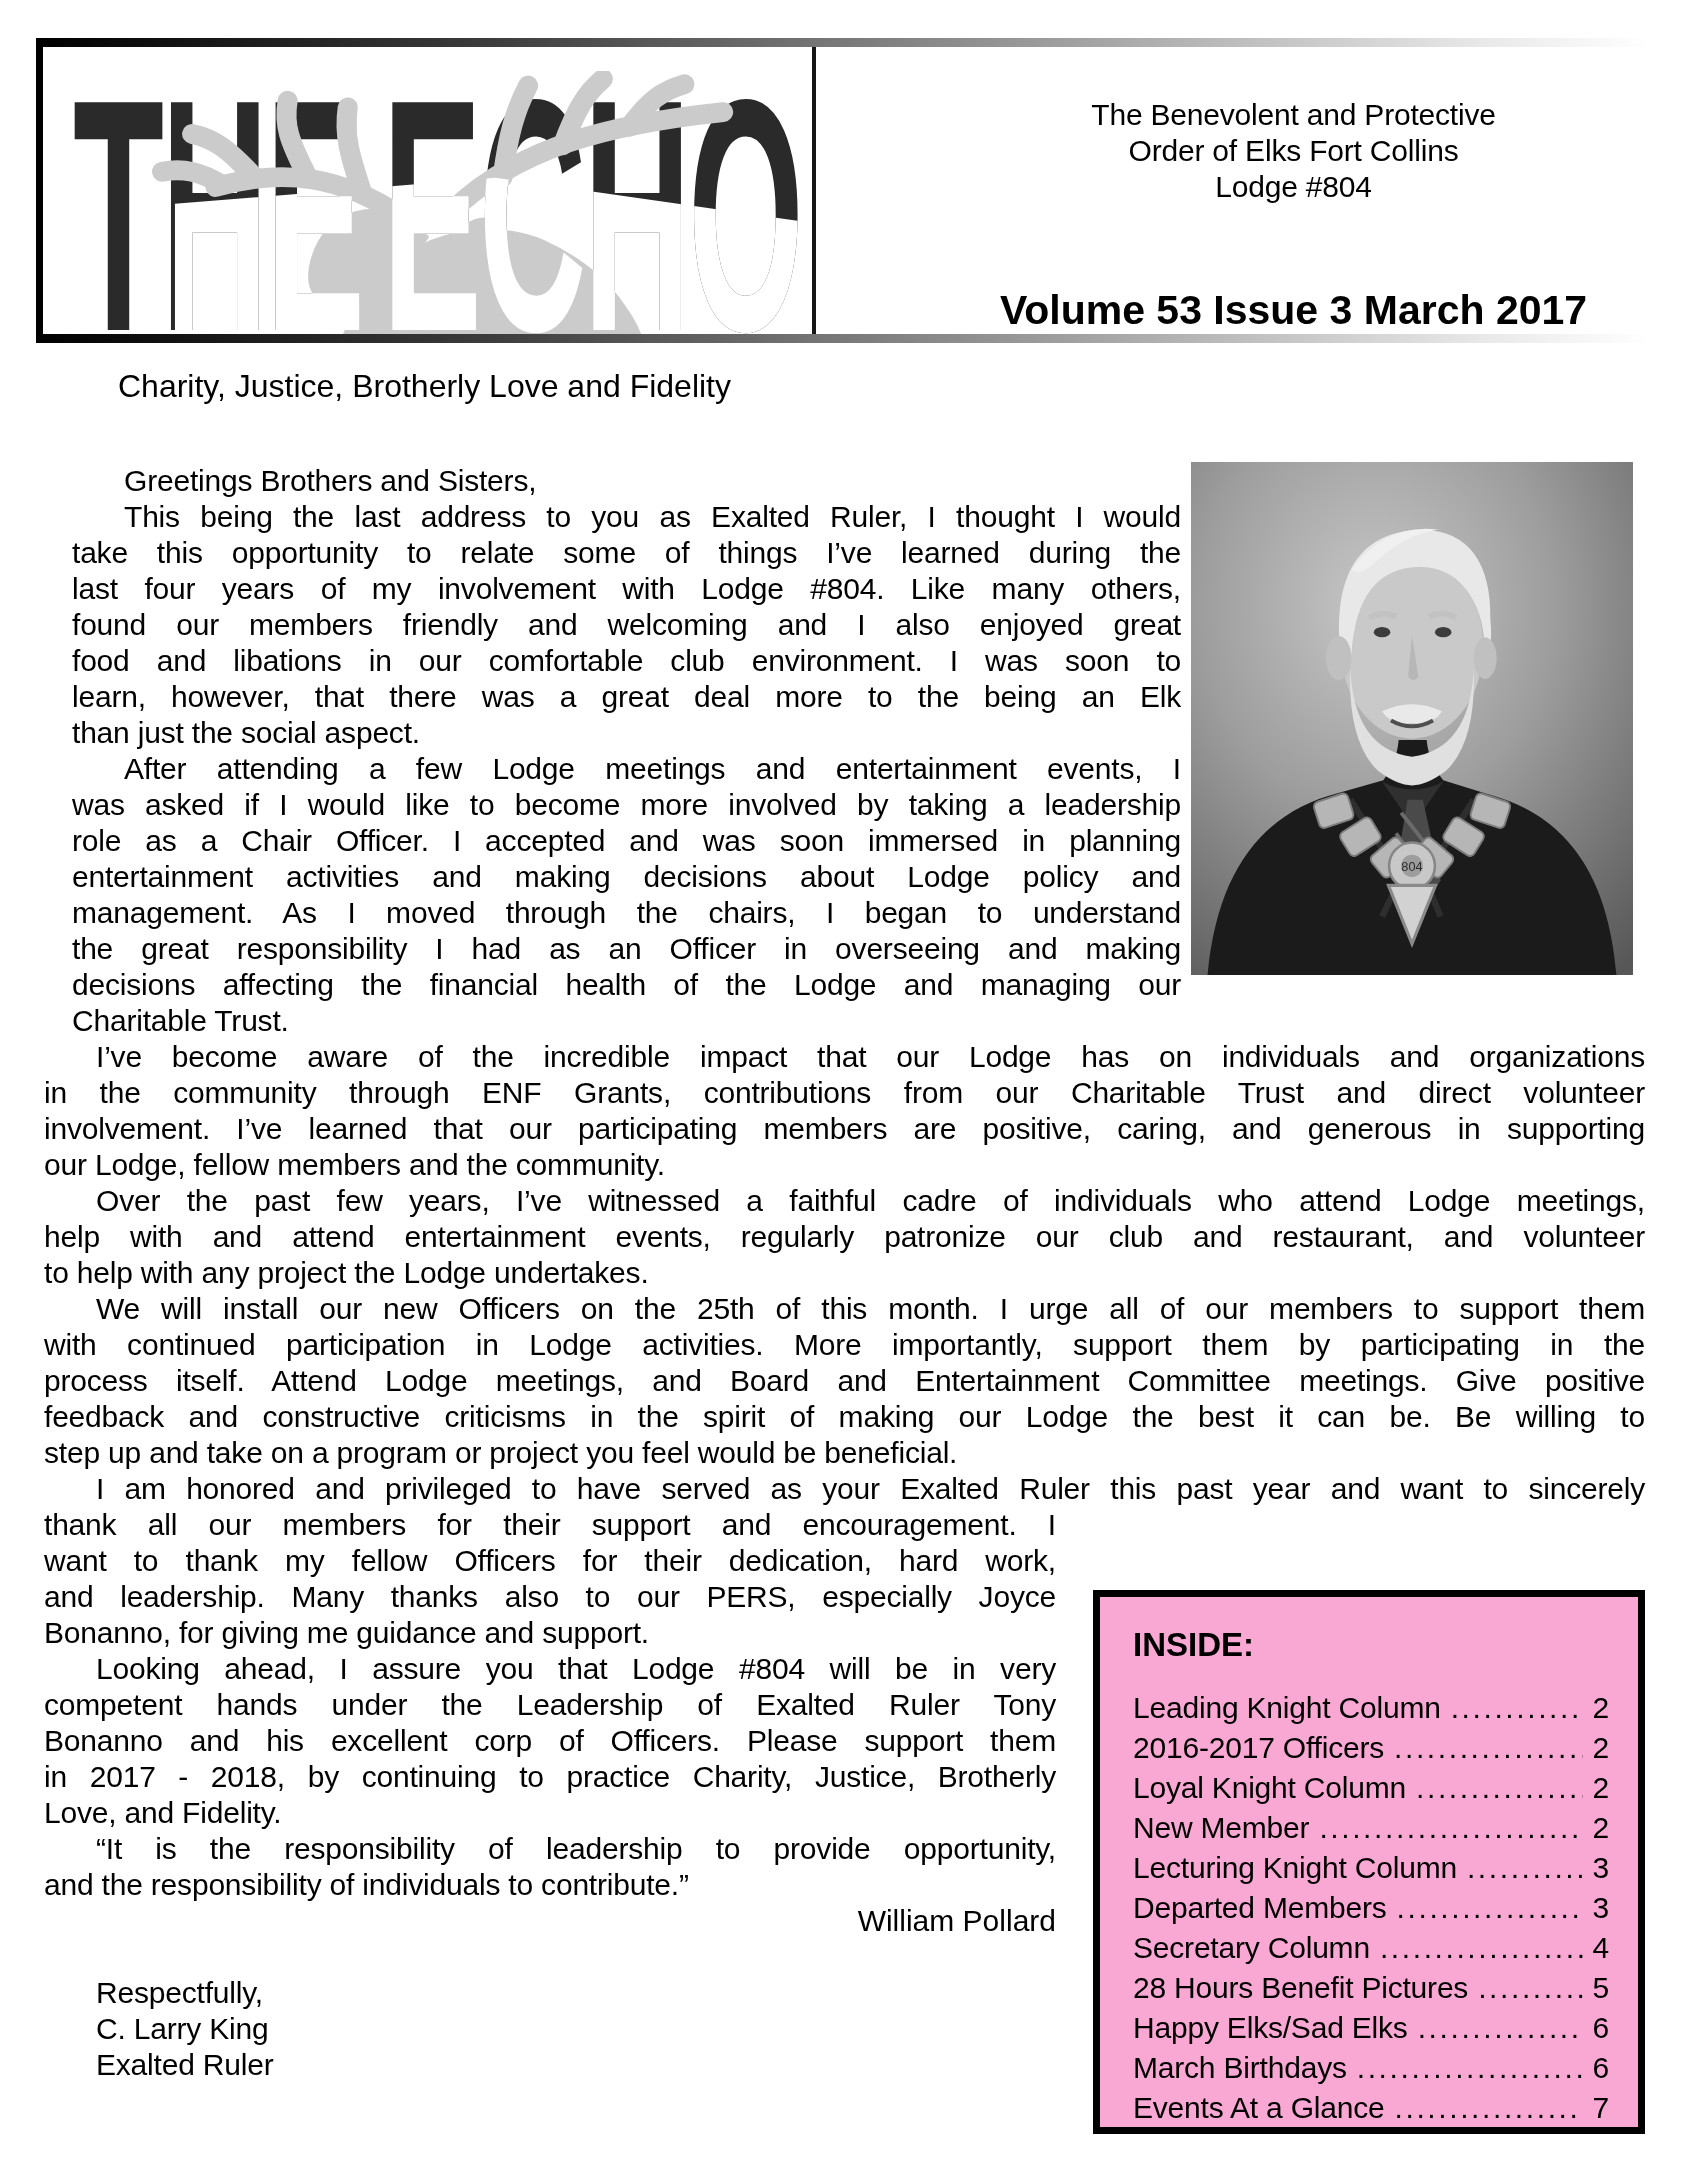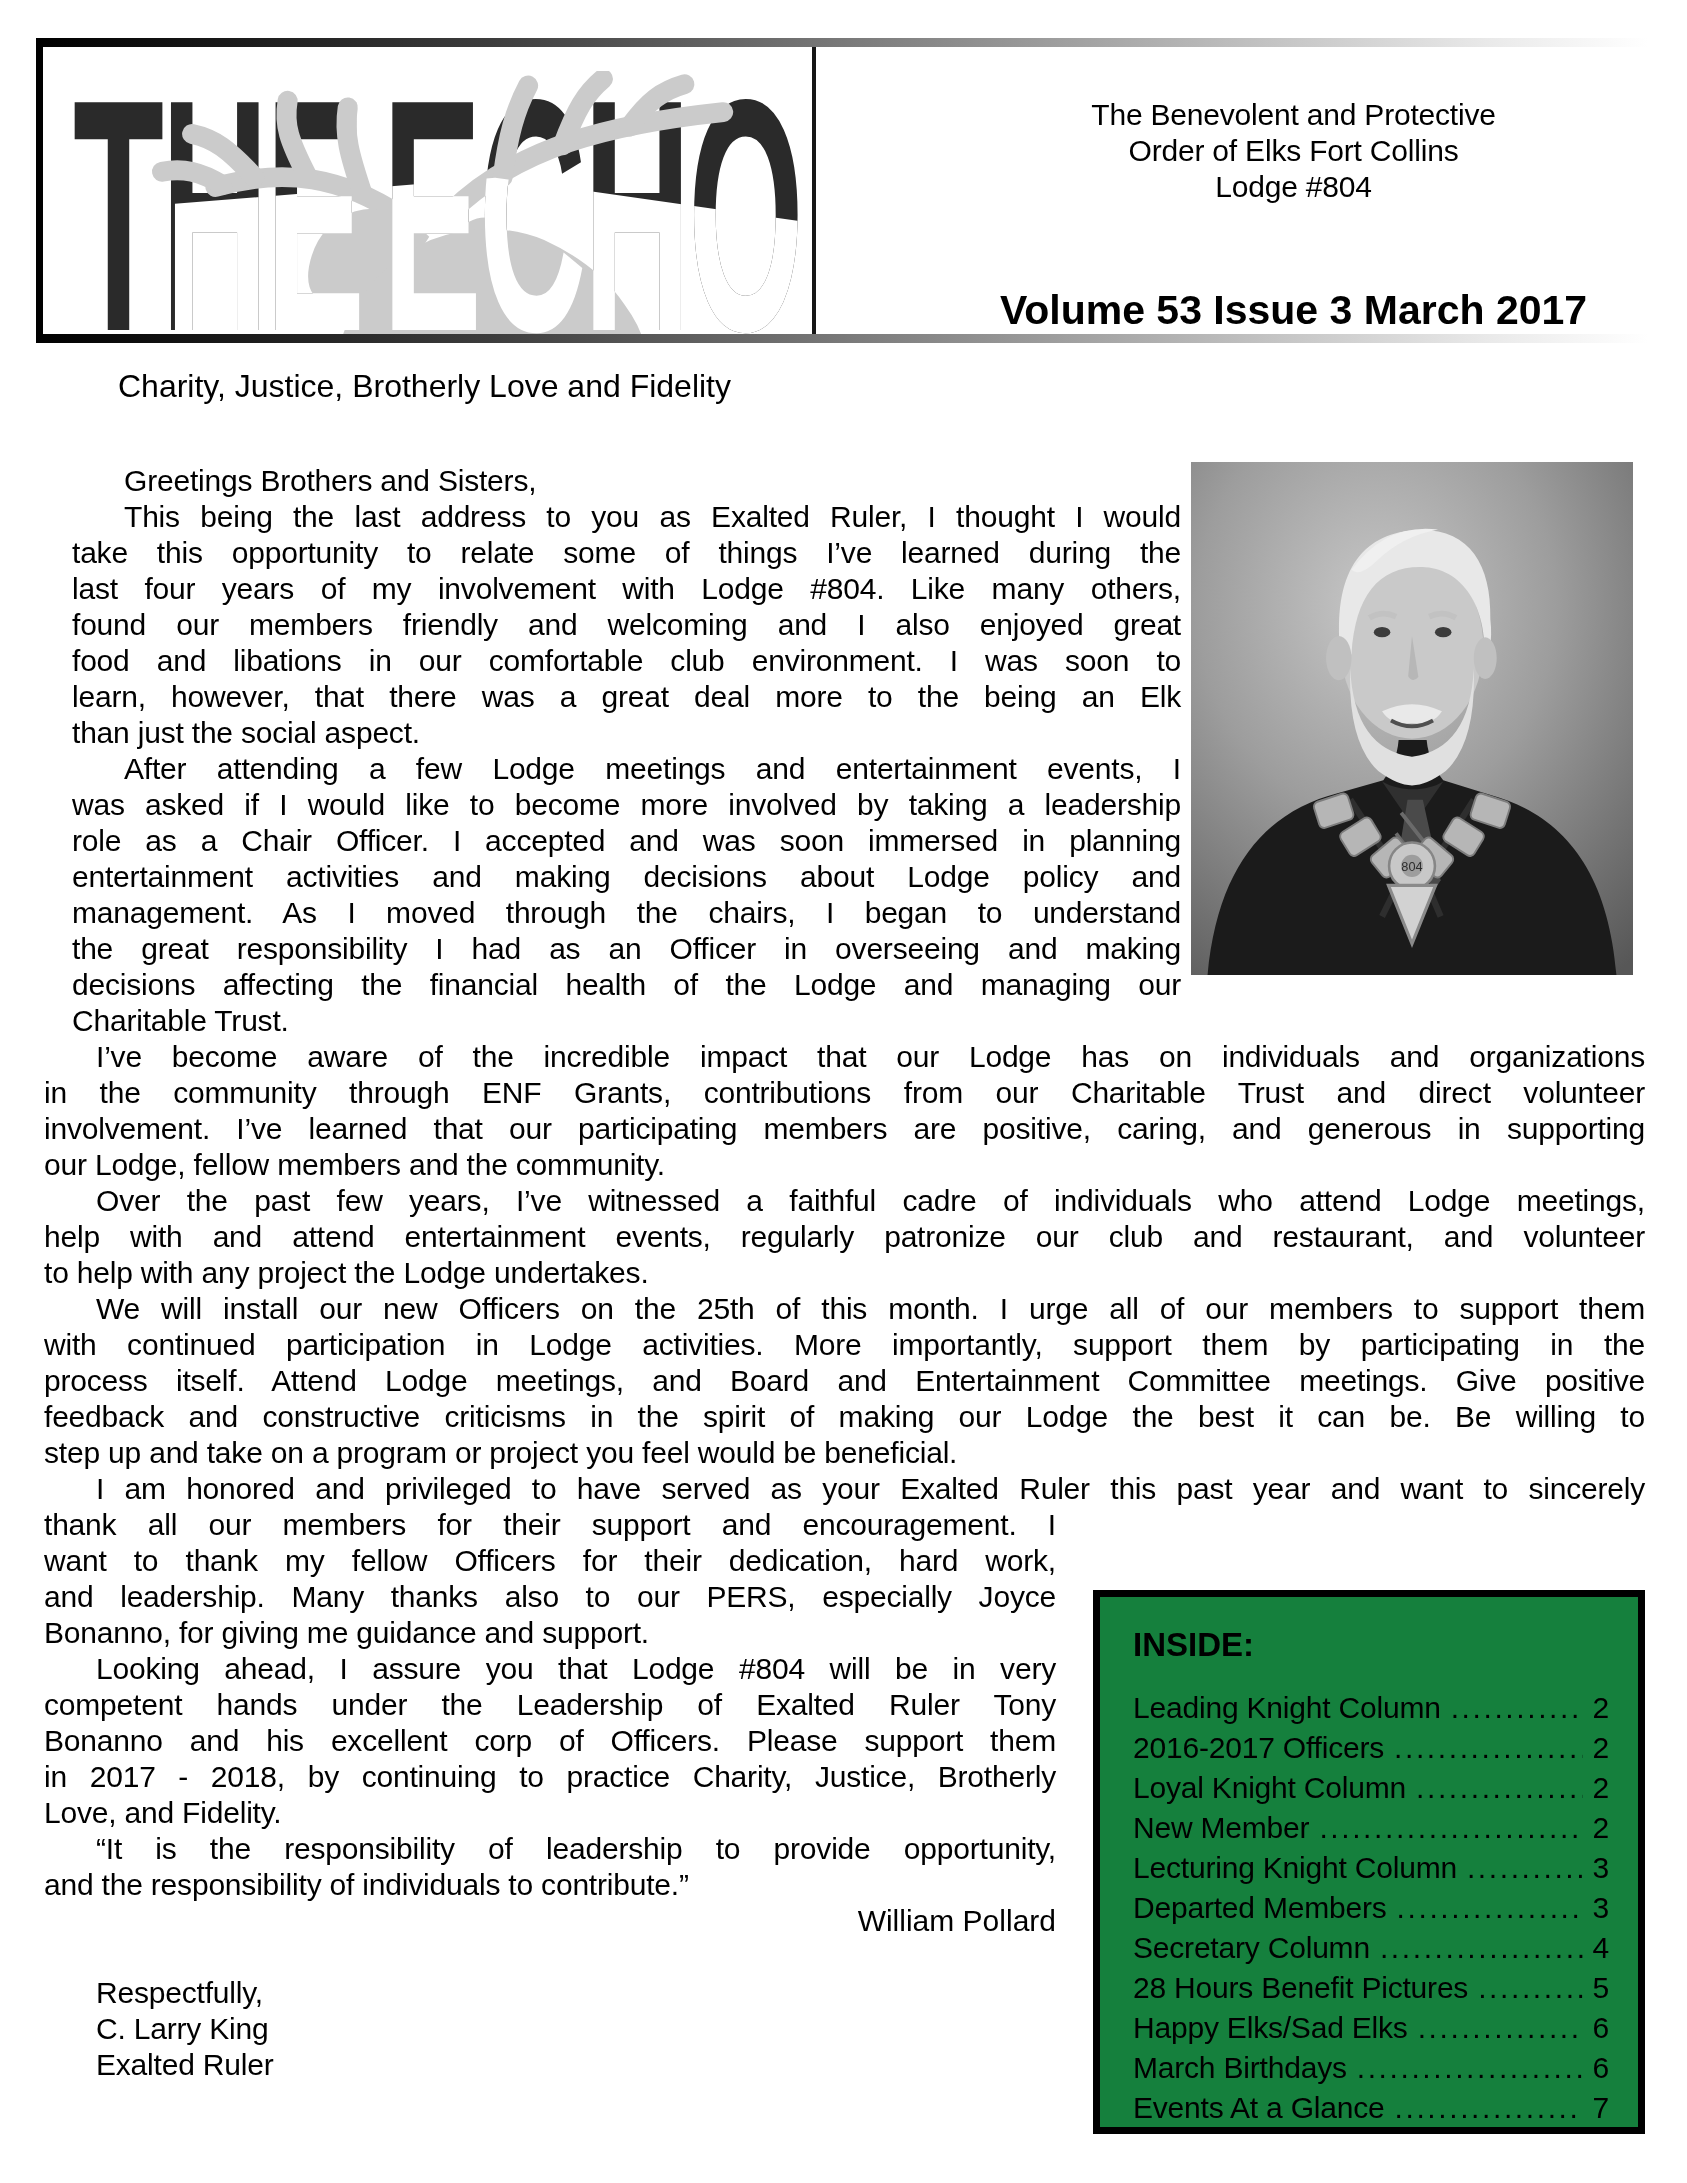--- a/index.html
+++ b/index.html
@@ -39,21 +39,21 @@
   .attribution{width:1012px;text-align:right;font-size:30px;line-height:36px;}
   .signature{margin-top:36px;padding-left:52px;}
   .signature .tline{text-align:left;text-align-last:auto;}
 
   
   .photo{position:absolute;left:1191px;top:462px;width:442px;height:513px;margin:0;}
   .photo svg{display:block;width:100%;height:100%;}
 
   
   .inside-box{position:absolute;left:1093px;top:1590px;width:552px;height:544px;
-              border:7.3px solid var(--border,#000);background:#15803d;box-sizing:border-box;
+              border:7.3px solid var(--border,#000);background:#f9a8d4;box-sizing:border-box;
               padding:29px 29px 0 33px;}
   .inside-heading{font-size:33px;font-weight:bold;margin-bottom:24px;letter-spacing:0;}
   .toc-row{display:flex;align-items:baseline;font-size:30px;line-height:40px;height:40px;letter-spacing:-0.2px;gap:8px;}
   .toc-label{white-space:nowrap;}
   .leader{flex:1;overflow:hidden;white-space:nowrap;margin:0 2px;}
   .leader::after{content:"......................................................................";letter-spacing:2.6px;}
   .toc-page{white-space:nowrap;}
 </style>
 </head>
 <body>

